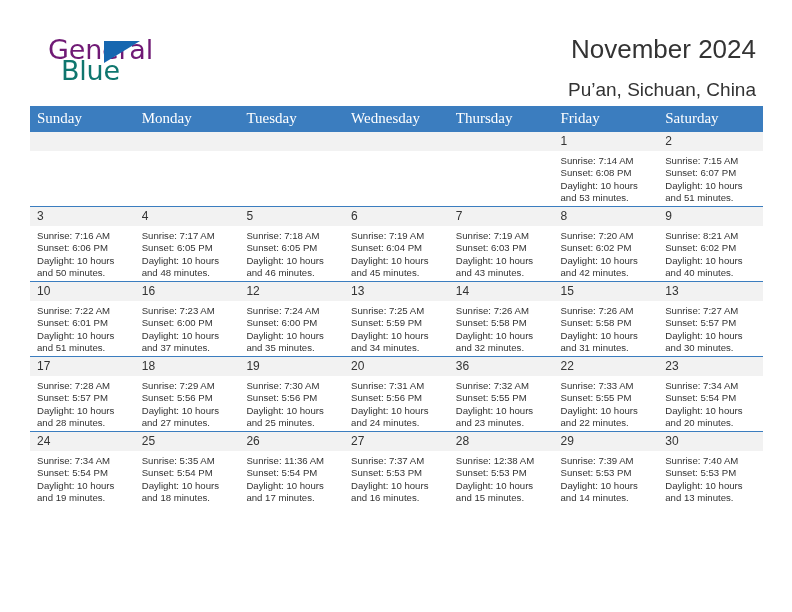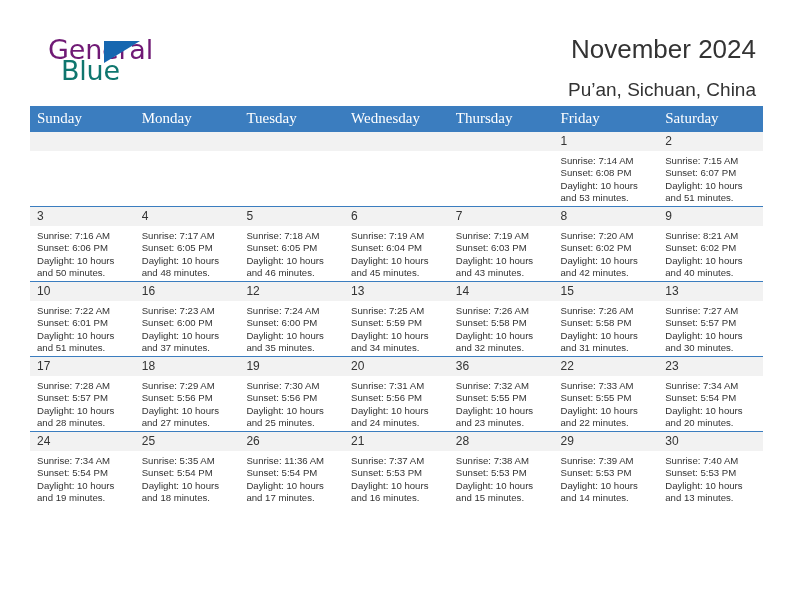--- a/index.html
+++ b/index.html
@@ -519,34 +519,34 @@
               <div class="cell-body">
                 <div>Sunrise: 11:36 AM</div>
                 <div>Sunset: 5:54 PM</div>
                 <div>Daylight: 10 hours</div>
                 <div>and 17 minutes.</div>
               </div>
             </div>
           </td>
           <td>
             <div class="cell-inner">
-              <div class="daynum-strip">21</div>
+              <div class="daynum-strip">27</div>
               <div class="cell-body">
                 <div>Sunrise: 7:37 AM</div>
                 <div>Sunset: 5:53 PM</div>
                 <div>Daylight: 10 hours</div>
                 <div>and 16 minutes.</div>
               </div>
             </div>
           </td>
           <td>
             <div class="cell-inner">
               <div class="daynum-strip">28</div>
               <div class="cell-body">
-                <div>Sunrise: 7:38 AM</div>
+                <div>Sunrise: 12:38 AM</div>
                 <div>Sunset: 5:53 PM</div>
                 <div>Daylight: 10 hours</div>
                 <div>and 15 minutes.</div>
               </div>
             </div>
           </td>
           <td>
             <div class="cell-inner">
               <div class="daynum-strip">29</div>
               <div class="cell-body">

